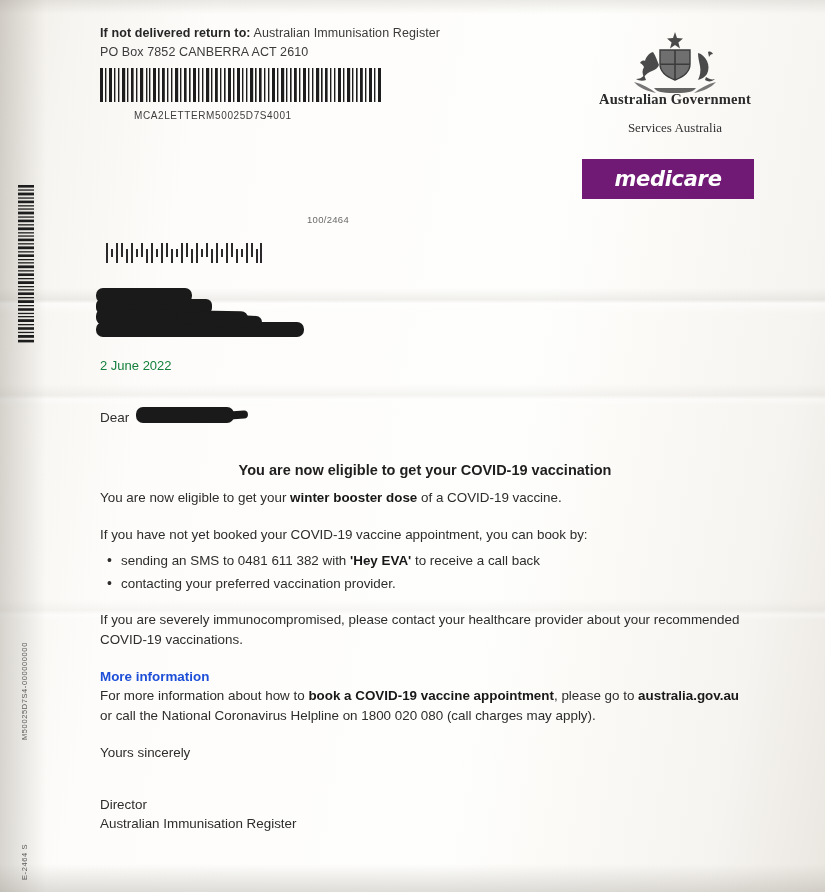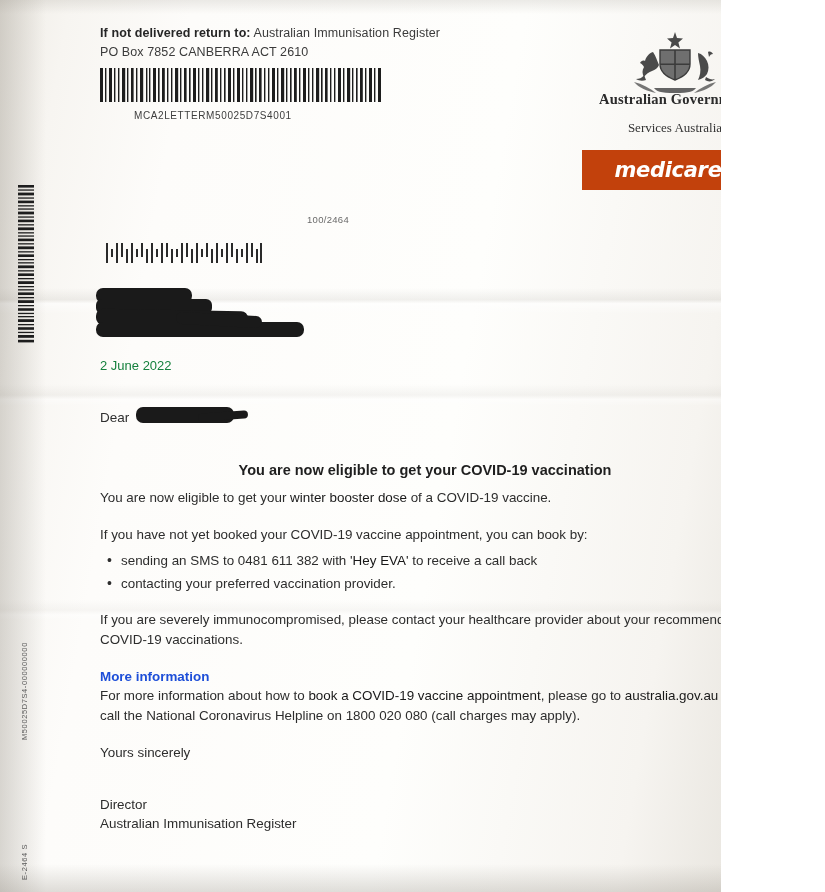--- a/index.html
+++ b/index.html
@@ -5,21 +5,21 @@
   html, body {
     margin: 0;
     padding: 0;
     background: #ffffff;
   }
   body {
     font-family: "Liberation Sans", sans-serif;
   }
   #page {
     position: relative;
-    width: 721px;
+    width: 825px;
     height: 892px;
     overflow: hidden;
     background: #f4f2ee;
   }
   
   .paper-base {
     position: absolute;
     inset: 0;
     background:
       linear-gradient(100deg, #efece6 0%, #f7f5f1 8%, #fdfcfa 22%, #fefefc 60%, #f6f4f0 88%, #eae7e1 100%);
@@ -146,24 +146,24 @@
     top: 120px;
     width: 200px;
     text-align: center;
     font-family: "Liberation Serif", serif;
     font-size: 13px;
     color: #333333;
   }
   .medicare-box {
     position: absolute;
     left: 582px;
-    top: 150px;
+    top: 159px;
     width: 172px;
     height: 40px;
-    background: #c2410c;
+    background: #701a75;
     display: flex;
     align-items: center;
     justify-content: center;
   }
   .medicare-text {
     font-family: "DejaVu Sans", sans-serif;
     font-style: italic;
     font-weight: bold;
     font-size: 21px;
     color: #ffffff;
@@ -230,21 +230,21 @@
   .body {
     position: absolute;
     left: 100px;
     top: 488px;
     width: 645px;
     font-size: 13.4px;
     line-height: 1.48;
     color: #2d2d2d;
   }
   .body p { margin: 0 0 17px 0; }
-  .body b { font-weight: normal; color: #181818; }
+  .body b { font-weight: bold; color: #181818; }
   ul.bullets {
     margin: -11px 0 16px 0;
     padding-left: 21px;
     list-style: none;
   }
   ul.bullets li {
     position: relative;
     margin: 0 0 3px 0;
     line-height: 1.5;
   }

